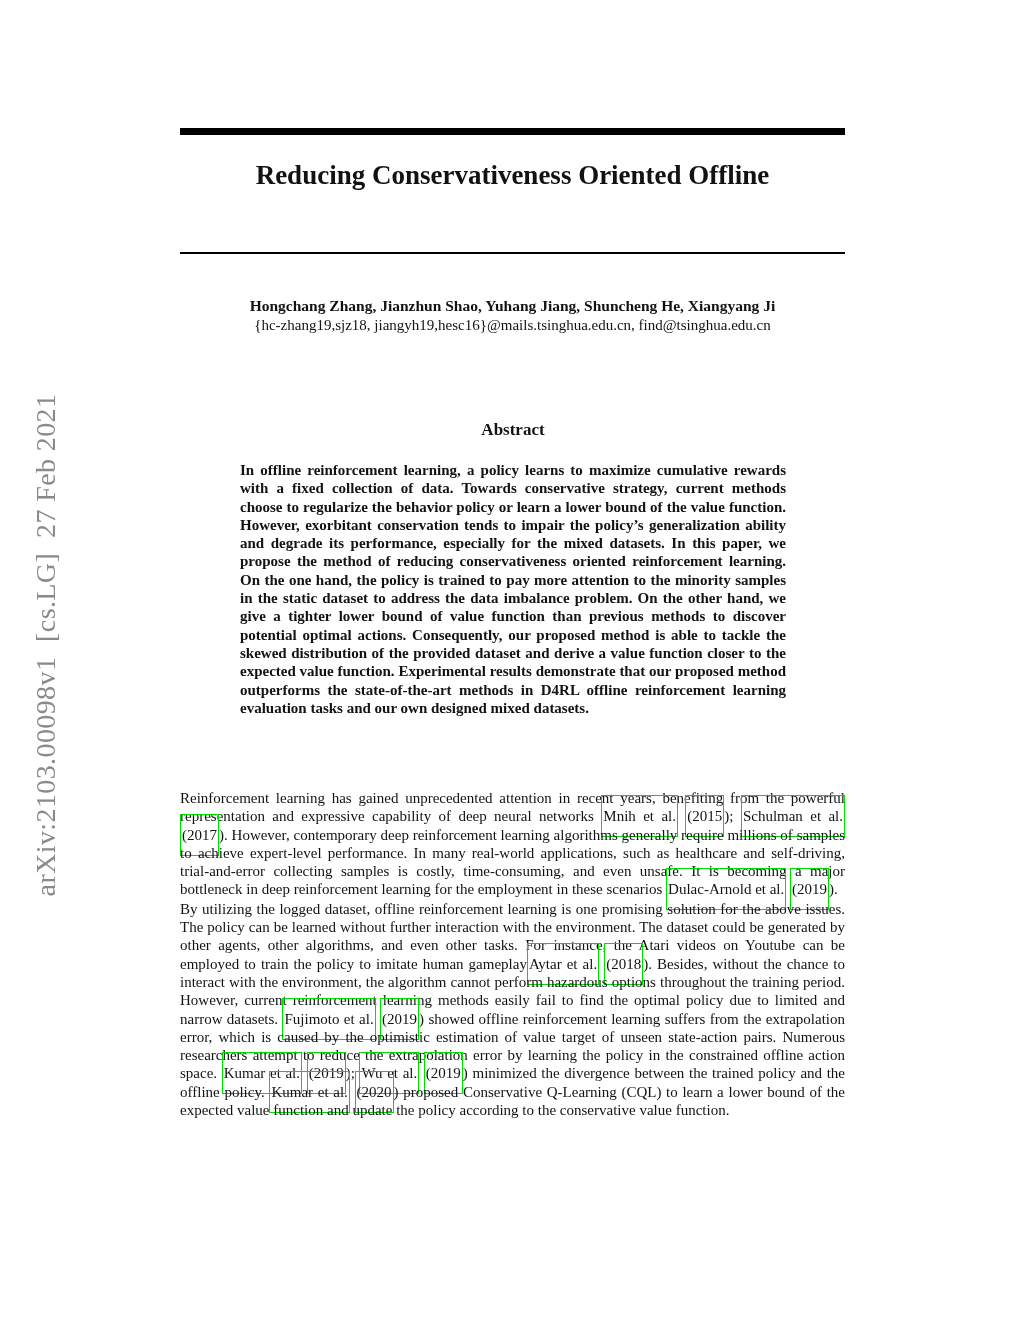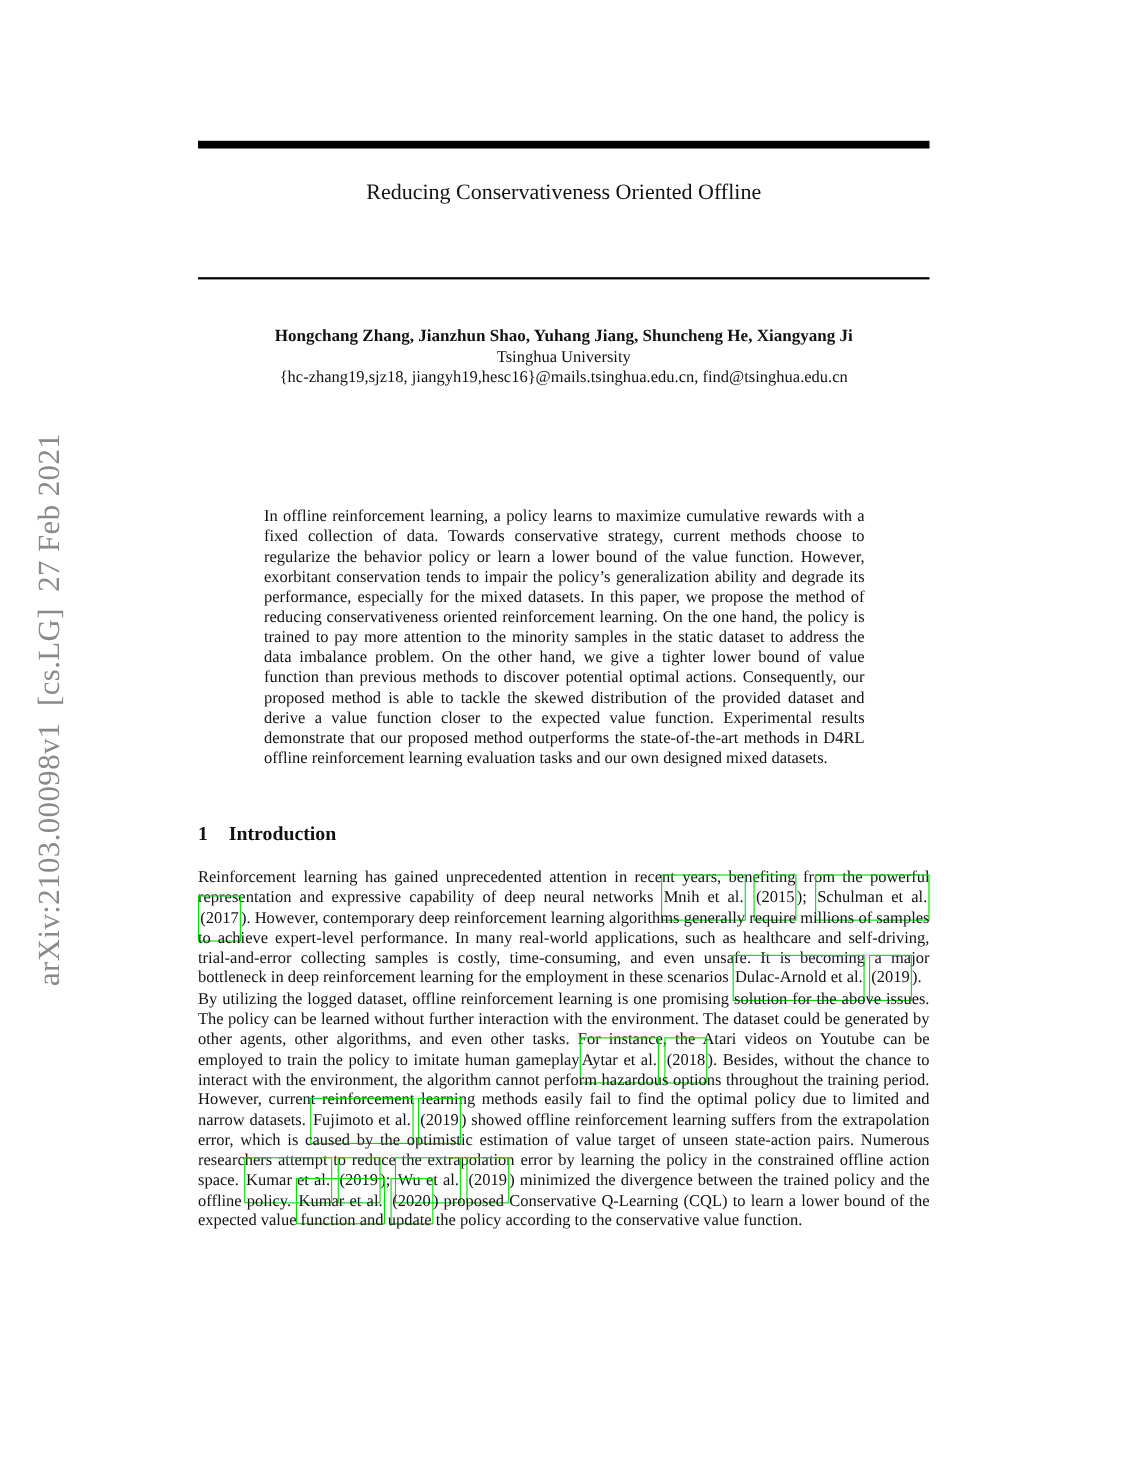--- a/index.html
+++ b/index.html
@@ -27,22 +27,22 @@
   .rule-thick {
     position: absolute;
     top: 128px; left: 180px;
     width: 665px; height: 7px;
     background: #000;
   }
   .title {
     position: absolute;
     top: 159px; left: 180px; width: 665px;
     text-align: center;
-    font-size: 20px;
-    font-weight: normal;
+    font-size: 27px;
+    font-weight: bold;
     line-height: 33px;
   }
   .rule-thin {
     position: absolute;
     top: 252px; left: 180px;
     width: 665px; height: 2px;
     background: #000;
   }
   .authors {
     position: absolute;
@@ -59,20 +59,21 @@
     text-align: center;
     font-weight: bold;
     font-size: 17px;
   }
   .abstract-body {
     position: absolute;
     top: 461px; left: 240px; width: 546px;
     font-size: 15px;
     line-height: 18.3px;
     text-align: justify;
+    font-weight: bold;
   }
   .section-head {
     position: absolute;
     top: 748px; left: 180px; width: 665px;
     font-size: 18px;
     font-weight: bold;
   }
   .sec-num { margin-right: 19px; }
   .intro-body {
     position: absolute;
@@ -99,29 +100,26 @@
   <div class="rule-thick"></div>
 
   <h1 class="title">
     <span>Reducing Conservativeness Oriented Offline</span><br>
   </h1>
 
   <div class="rule-thin"></div>
 
   <div class="authors">
     <div class="names">Hongchang Zhang, Jianzhun Shao, Yuhang Jiang, Shuncheng He, Xiangyang Ji</div>
-    <div>Tsinghua University</div>
     <div>{hc-zhang19,sjz18, jiangyh19,hesc16}@mails.tsinghua.edu.cn, find@tsinghua.edu.cn</div>
   </div>
 
+  <div class="abstract-head">Abstract</div>
 
   <div class="abstract-body">In offline reinforcement learning, a policy learns to maximize cumulative rewards with a fixed collection of data. Towards conservative strategy, current methods choose to regularize the behavior policy or learn a lower bound of the value function. However, exorbitant conservation tends to impair the policy’s generalization ability and degrade its performance, especially for the mixed datasets. In this paper, we propose the method of reducing conservativeness oriented reinforcement learning. On the one hand, the policy is trained to pay more attention to the minority samples in the static dataset to address the data imbalance problem. On the other hand, we give a tighter lower bound of value function than previous methods to discover potential optimal actions. Consequently, our proposed method is able to tackle the skewed distribution of the provided dataset and derive a value function closer to the expected value function. Experimental results demonstrate that our proposed method outperforms the state-of-the-art methods in D4RL offline reinforcement learning evaluation tasks and our own designed mixed datasets.</div>
 
-  <div class="section-head">
-    <span class="sec-num">1</span><span>Introduction</span>
-  </div>
 
   <div class="intro-body">
     <p class="para"><span>Reinforcement learning has gained unprecedented attention in recent years, benefiting from the powerful representation and expressive capability of deep neural networks </span><span class="cite">Mnih et al.</span><span> </span><span class="cite">(2015</span><span>); </span><span class="cite">Schulman et al.</span><span> </span><span class="cite">(2017</span><span>). However, contemporary deep reinforcement learning algorithms generally require millions of samples to achieve expert-level performance. In many real-world applications, such as healthcare and self-driving, trial-and-error collecting samples is costly, time-consuming, and even unsafe. It is becoming a major bottleneck in deep reinforcement learning for the employment in these scenarios </span><span class="cite">Dulac-Arnold et al.</span><span> </span><span class="cite">(2019</span><span>).</span></p>
     <p class="para"><span>By utilizing the logged dataset, offline reinforcement learning is one promising solution for the above issues. The policy can be learned without further interaction with the environment. The dataset could be generated by other agents, other algorithms, and even other tasks. For instance, the Atari videos on Youtube can be employed to train the policy to imitate human gameplay</span><span class="cite">Aytar et al.</span><span> </span><span class="cite">(2018</span><span>). Besides, without the chance to interact with the environment, the algorithm cannot perform hazardous options throughout the training period. However, current reinforcement learning methods easily fail to find the optimal policy due to limited and narrow datasets. </span><span class="cite">Fujimoto et al.</span><span> </span><span class="cite">(2019</span><span>) showed offline reinforcement learning suffers from the extrapolation error, which is caused by the optimistic estimation of value target of unseen state-action pairs. Numerous researchers attempt to reduce the extrapolation error by learning the policy in the constrained offline action space. </span><span class="cite">Kumar et al.</span><span> </span><span class="cite">(2019</span><span>); </span><span class="cite">Wu et al.</span><span> </span><span class="cite">(2019</span><span>) minimized the divergence between the trained policy and the offline policy. </span><span class="cite">Kumar et al.</span><span> </span><span class="cite">(2020</span><span>) proposed Conservative Q-Learning (CQL) to learn a lower bound of the expected value function and update the policy according to the conservative value function.</span></p>
   </div>
 
 </div>
 
 </body></html>

